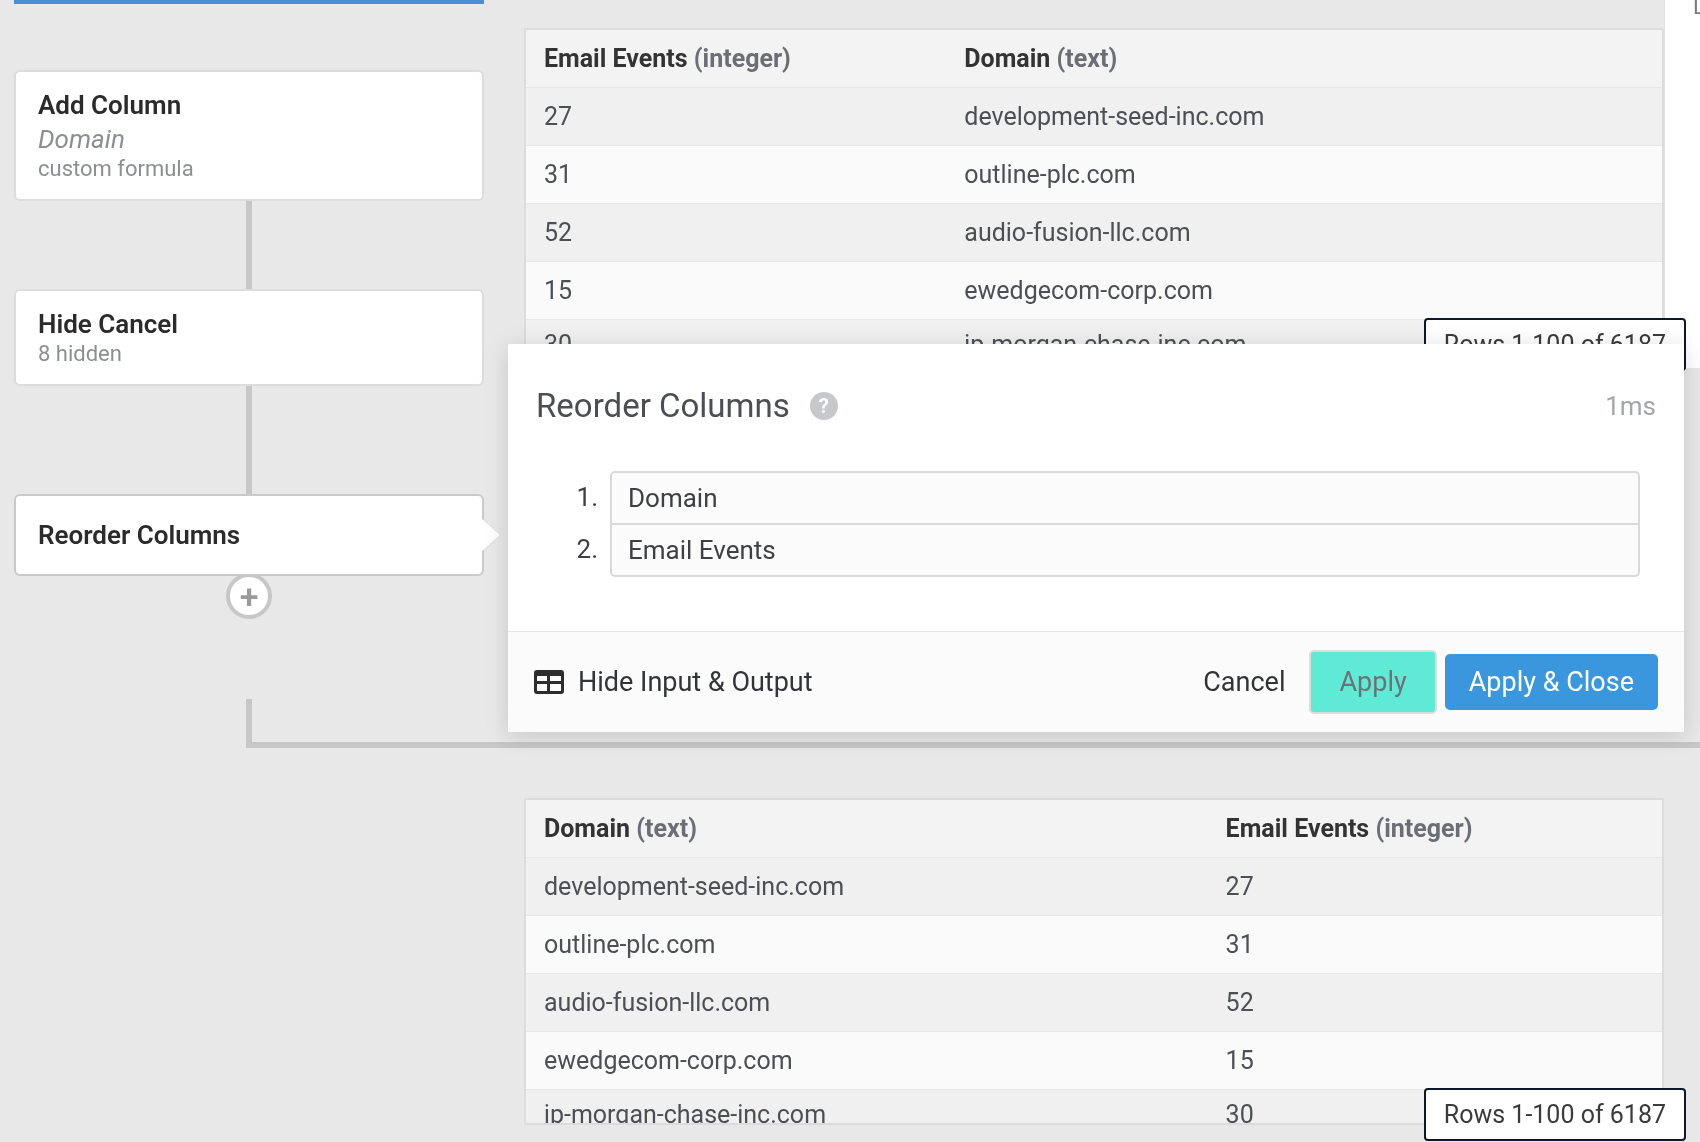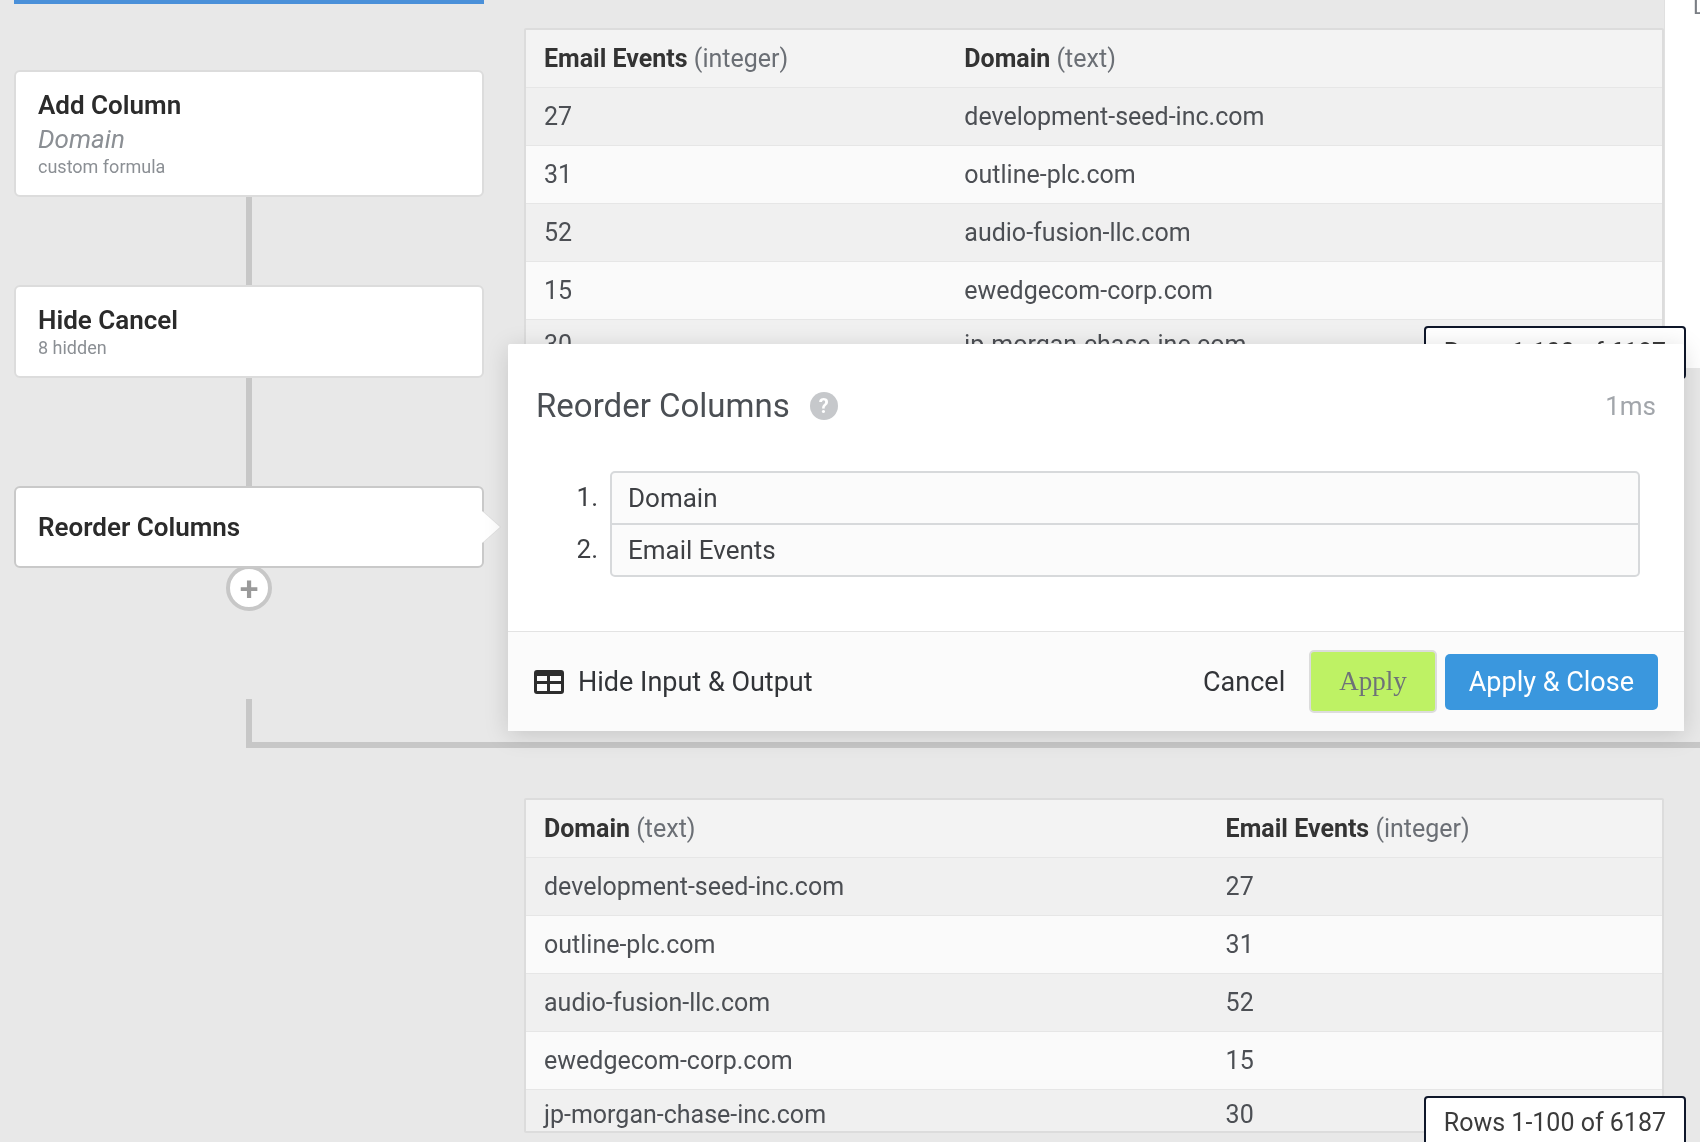--- a/index.html
+++ b/index.html
@@ -43,21 +43,21 @@
 
     .node-sub1 {
       color: #8b8f94;
       font-style: italic;
       font-size: 26px;
       margin-top: 4px;
     }
 
     .node-sub2 {
       color: #8b8f94;
-      font-size: 18px;
+      font-size: 22px;
       margin-top: 2px;
     }
 
     .connector {
       width: 6px;
       background: #c7c7c7;
       margin-left: 232px;
     }
 
     .topbar-accent {
@@ -140,35 +140,35 @@
       border-collapse: collapse;
     }
 
     .th {
       background: #f3f3f3;
       text-align: left;
       padding: 14px 18px;
       font-size: 25px;
     }
     .th .name { font-weight: 700; }
-    .th .type { font-weight: 400; color: #6b6f75; text-align: center; }
+    .th .type { font-weight: 700; color: #6b6f75; text-align: center; }
 
     .td {
       padding: 14px 18px;
       font-size: 25px;
       color: #4c4f54;
       border-top: 1px solid #e6e6e6;
     }
     .row:nth-child(odd) .td { background: #f0f0f0; }
     .row:nth-child(even) .td { background: #fafafa; }
 
     .row.partial .td { 
       height: 30px;
       padding-top: 4px;
-      padding-bottom: 8px;
+      padding-bottom: 0;
       overflow: hidden;
       position: relative;
     }
     .row.partial .td span {
       position: relative;
       top: 6px;
     }
 
     .rows-badge {
       position: absolute;
@@ -319,23 +319,22 @@
       color: #323438;
       padding: 10px 16px;
       cursor: pointer;
     }
     .btn-outline {
       font-size: 27px;
       color: #6e7278;
       padding: 14px 28px;
       border: 2px solid #dcdcdc;
       border-radius: 5px;
-      background: #bef264;
+      background: #5eead4;
       cursor: pointer;
-      font-family: Liberation Serif, serif;
     }
     .btn-primary {
       font-size: 27px;
       color: #fff;
       padding: 12px 24px;
       border: none;
       border-radius: 5px;
       background: #3a97de;
       cursor: pointer;
     }

